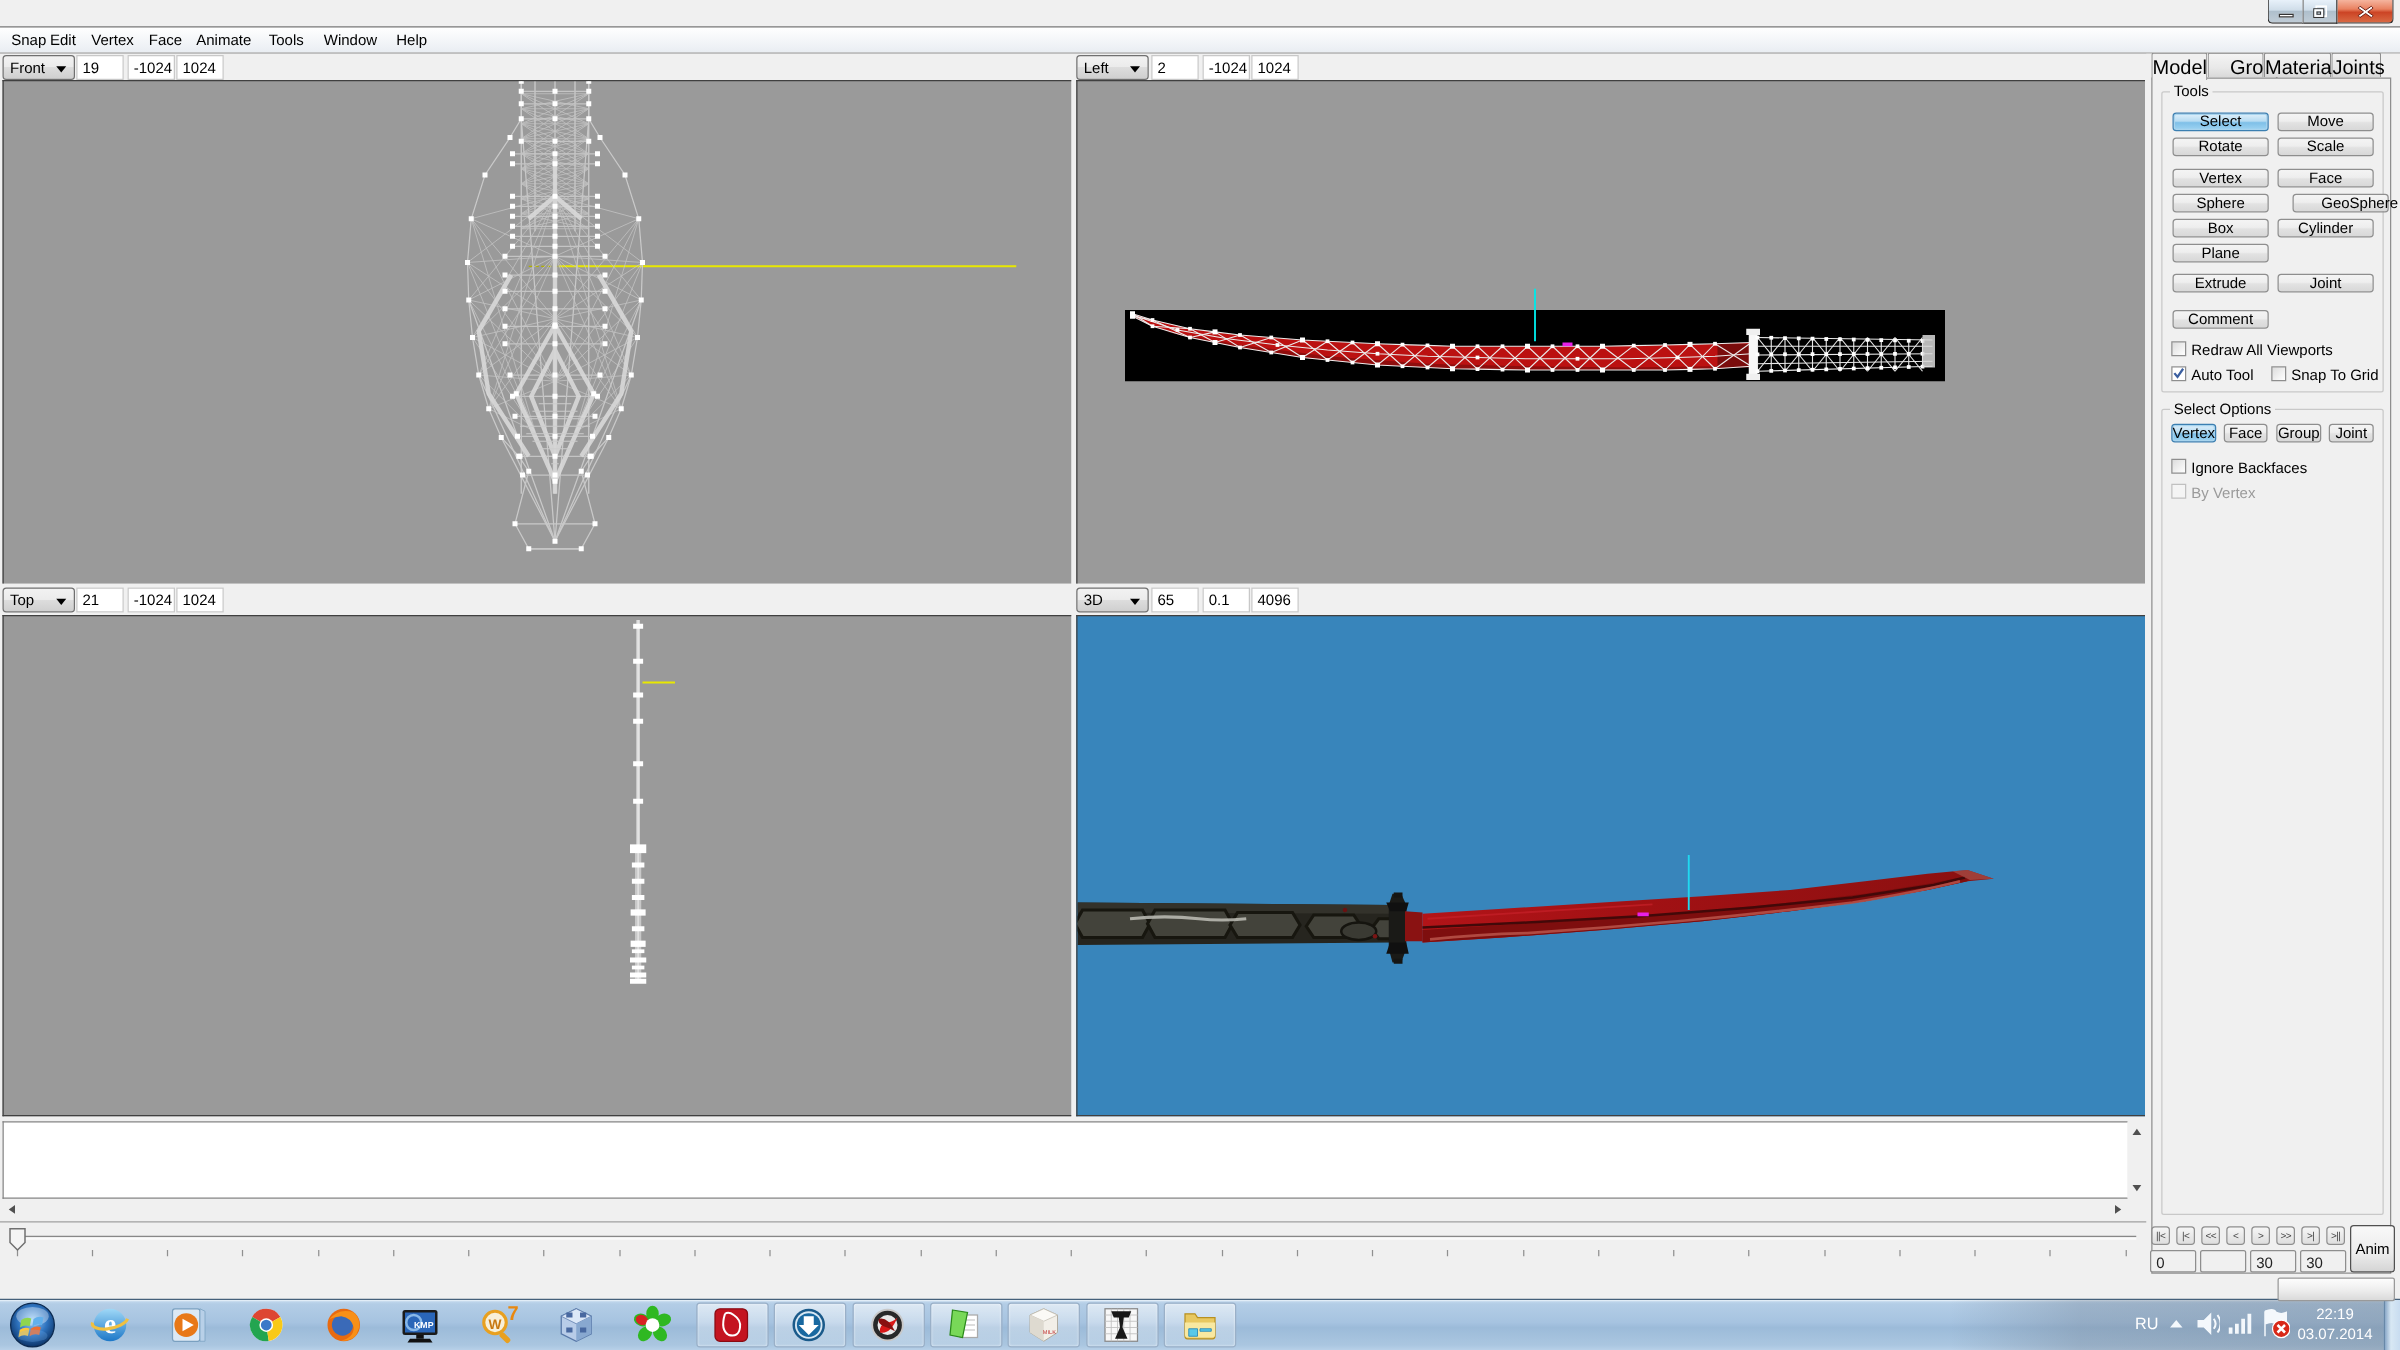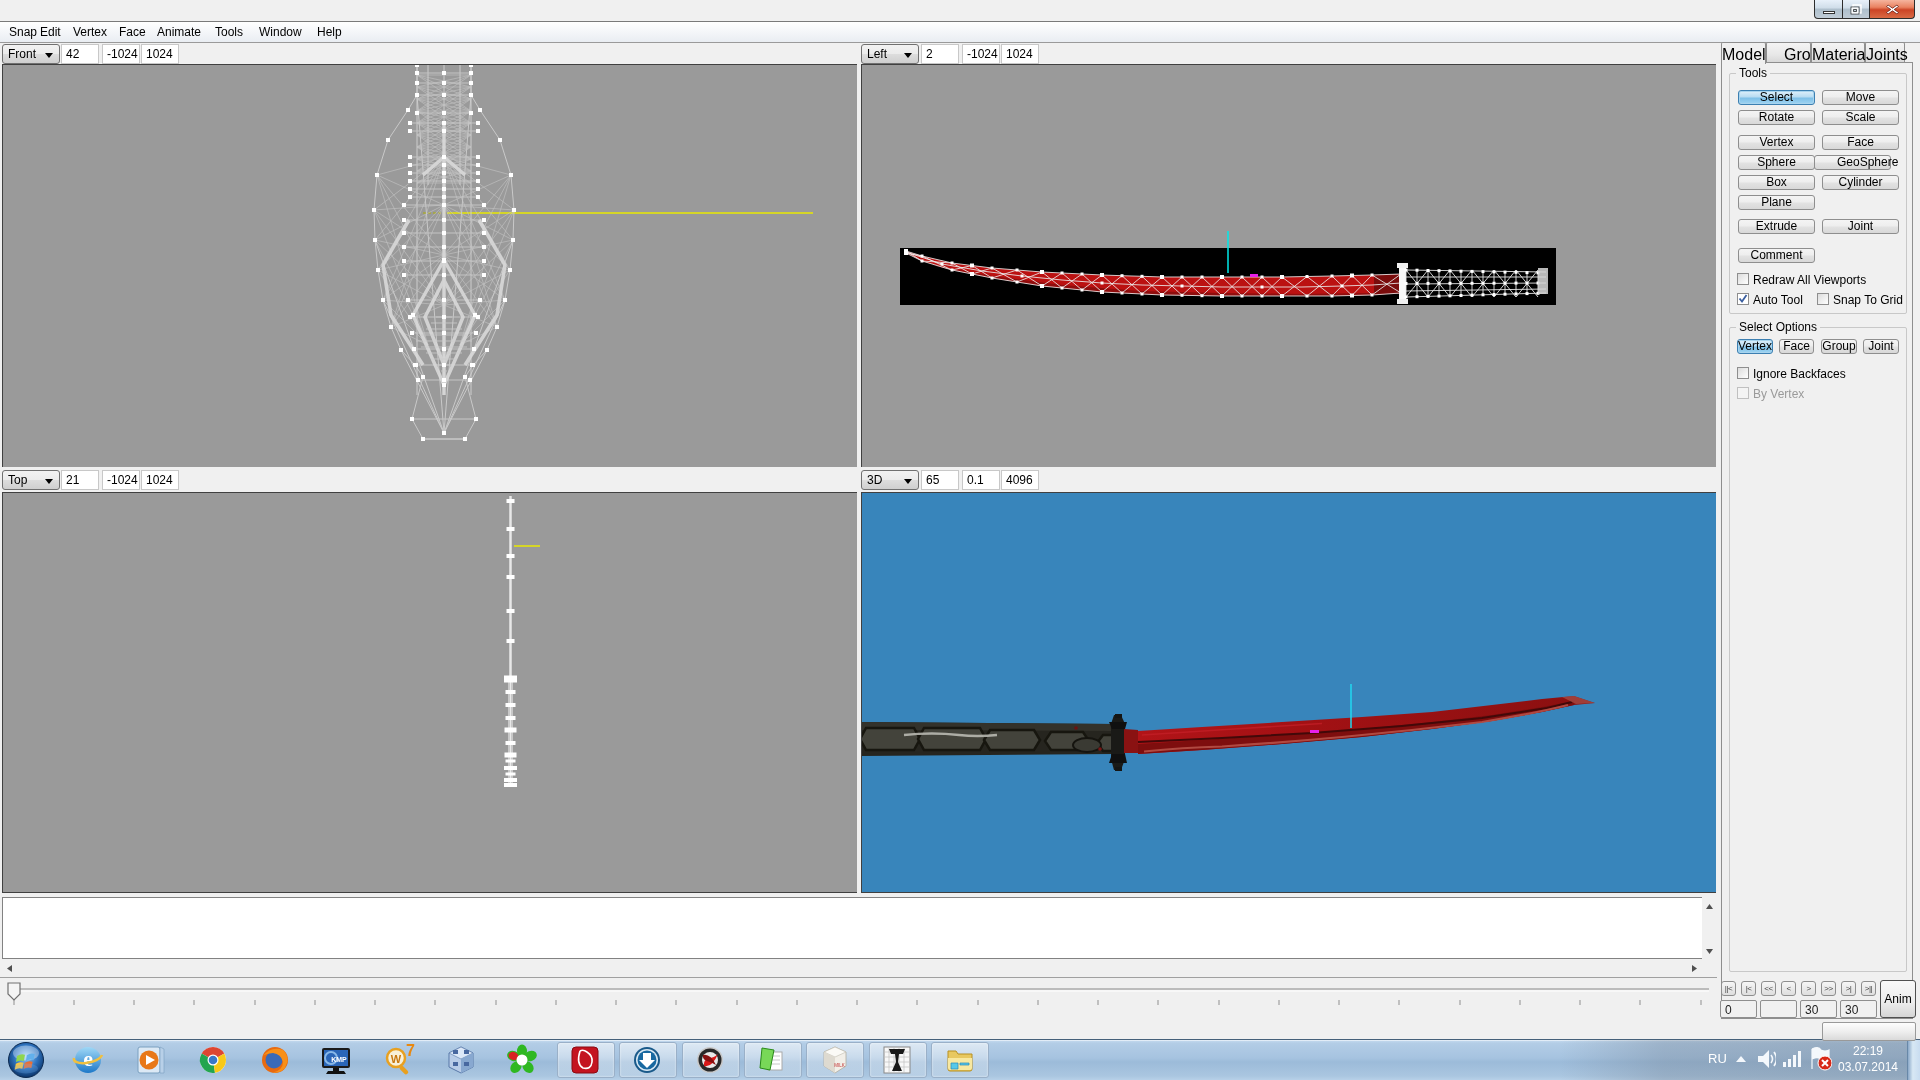--- a/index.html
+++ b/index.html
@@ -110,21 +110,21 @@
     <span style="left:215px;">Tools</span>
     <span style="left:259px;">Window</span>
     <span style="left:317px;">Help</span>
   </div>
 
   <div class="vtb" style="left:0;top:43px;width:1920px;height:21px;background:#f0f0f0;">
     <div class="drop" style="left:2px;top:1px;">
         <div class="dtxt">Front</div>
         <div class="darr"></div>
       </div>
-    <div class="tfield" style="left:61px;top:1px;">42</div>
+    <div class="tfield" style="left:61px;top:1px;">19</div>
     <div class="tfield" style="left:102px;top:1px;">-1024</div>
     <div class="tfield" style="left:141px;top:1px;">1024</div>
     <div class="drop" style="left:861px;top:1px;">
         <div class="dtxt">Left</div>
         <div class="darr"></div>
       </div>
     <div class="tfield" style="left:921px;top:1px;">2</div>
     <div class="tfield" style="left:962px;top:1px;">-1024</div>
     <div class="tfield" style="left:1001px;top:1px;">1024</div>
   </div>
@@ -720,21 +720,21 @@
 
       <div class="groupbox" style="left:7px;top:10px;width:178px;height:241px;">
         <div class="gblabel">Tools</div>
         <div class="btn sel" style="left:8px;top:16px;width:77px;">Select</div>
         <div class="btn" style="left:92px;top:16px;width:77px;">Move</div>
         <div class="btn" style="left:8px;top:36px;width:77px;">Rotate</div>
         <div class="btn" style="left:92px;top:36px;width:77px;">Scale</div>
         <div class="btn" style="left:8px;top:61px;width:77px;">Vertex</div>
         <div class="btn" style="left:92px;top:61px;width:77px;">Face</div>
         <div class="btn" style="left:8px;top:81px;width:77px;">Sphere</div>
-        <div class="btn" style="left:84px;top:81px;width:77px;padding-left:22px;">GeoSphere</div>
+        <div class="btn" style="left:104px;top:81px;width:77px;padding-left:22px;">GeoSphere</div>
         <div class="btn" style="left:8px;top:101px;width:77px;">Box</div>
         <div class="btn" style="left:92px;top:101px;width:77px;">Cylinder</div>
         <div class="btn" style="left:8px;top:121px;width:77px;">Plane</div>
         <div class="btn" style="left:8px;top:145px;width:77px;">Extrude</div>
         <div class="btn" style="left:92px;top:145px;width:77px;">Joint</div>
         <div class="btn" style="left:8px;top:174px;width:77px;">Comment</div>
         <div class="cb" style="left:7px;top:199px;"></div>
         <div class="cblabel" style="left:23px;top:199px;">Redraw All Viewports</div>
         <div class="cb" style="left:7px;top:219px;background:#fff;">
             <svg width="10" height="10" viewBox="0 0 10 10" style="position:absolute;left:0;top:0;">

